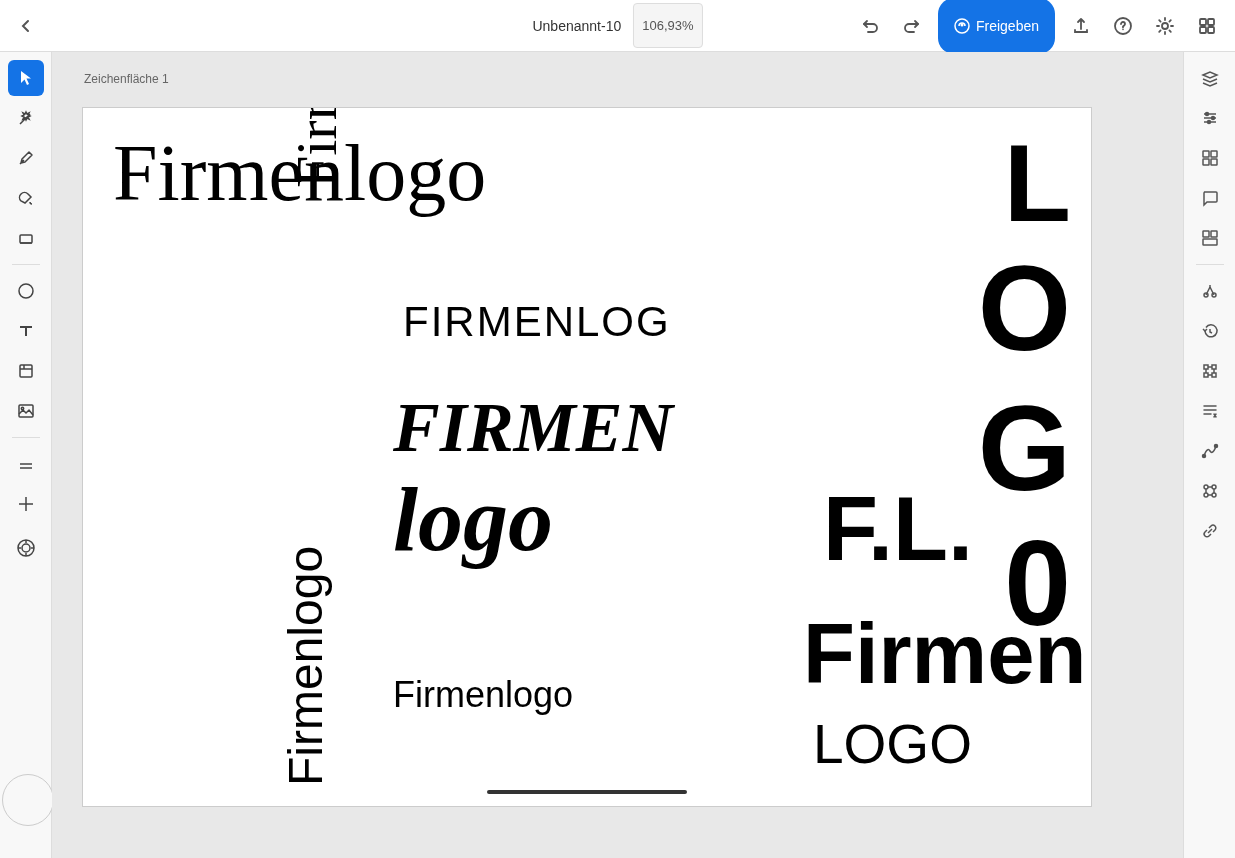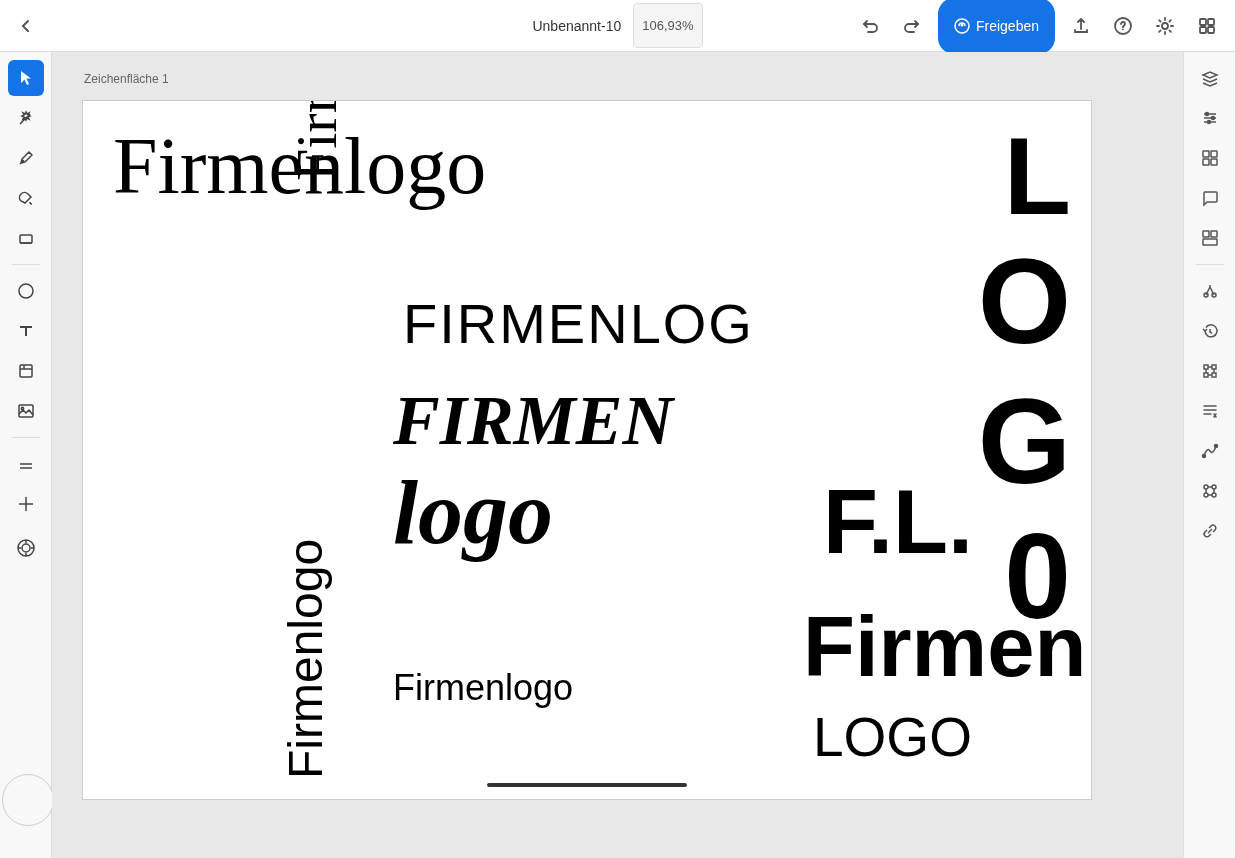--- a/index.html
+++ b/index.html
@@ -90,21 +90,21 @@
       background: #e8e8e8;
       display: flex;
       flex-direction: column;
       align-items: flex-start;
       padding: 20px 30px;
       overflow: hidden;
       position: relative;
     }
     .artboard-label {
       font-size: 12px; color: #666;
-      margin-bottom: 14px; margin-left: 2px;
+      margin-bottom: 21px; margin-left: 2px;
     }
     .artboard {
       background: #fff;
       border: 1px solid #ccc;
       width: 1010px;
       height: 700px;
       position: relative;
       overflow: hidden;
     }
 
@@ -121,21 +121,21 @@
       position: absolute;
       top: 20px; right: 20px;
       font-size: 110px; font-weight: 900;
       font-family: Arial Black, sans-serif;
       color: #000;
       line-height: 1;
     }
     .text-FIRMENLOGO-caps {
       position: absolute;
       top: 190px; left: 320px;
-      font-size: 56px; font-weight: 400;
+      font-size: 42px; font-weight: 400;
       font-family: Arial, sans-serif;
       letter-spacing: 2px;
       color: #000;
       text-align: right;
     }
     .text-O-large {
       position: absolute;
       top: 140px; right: 20px;
       font-size: 120px; font-weight: 900;
       font-family: Arial Black, sans-serif;

